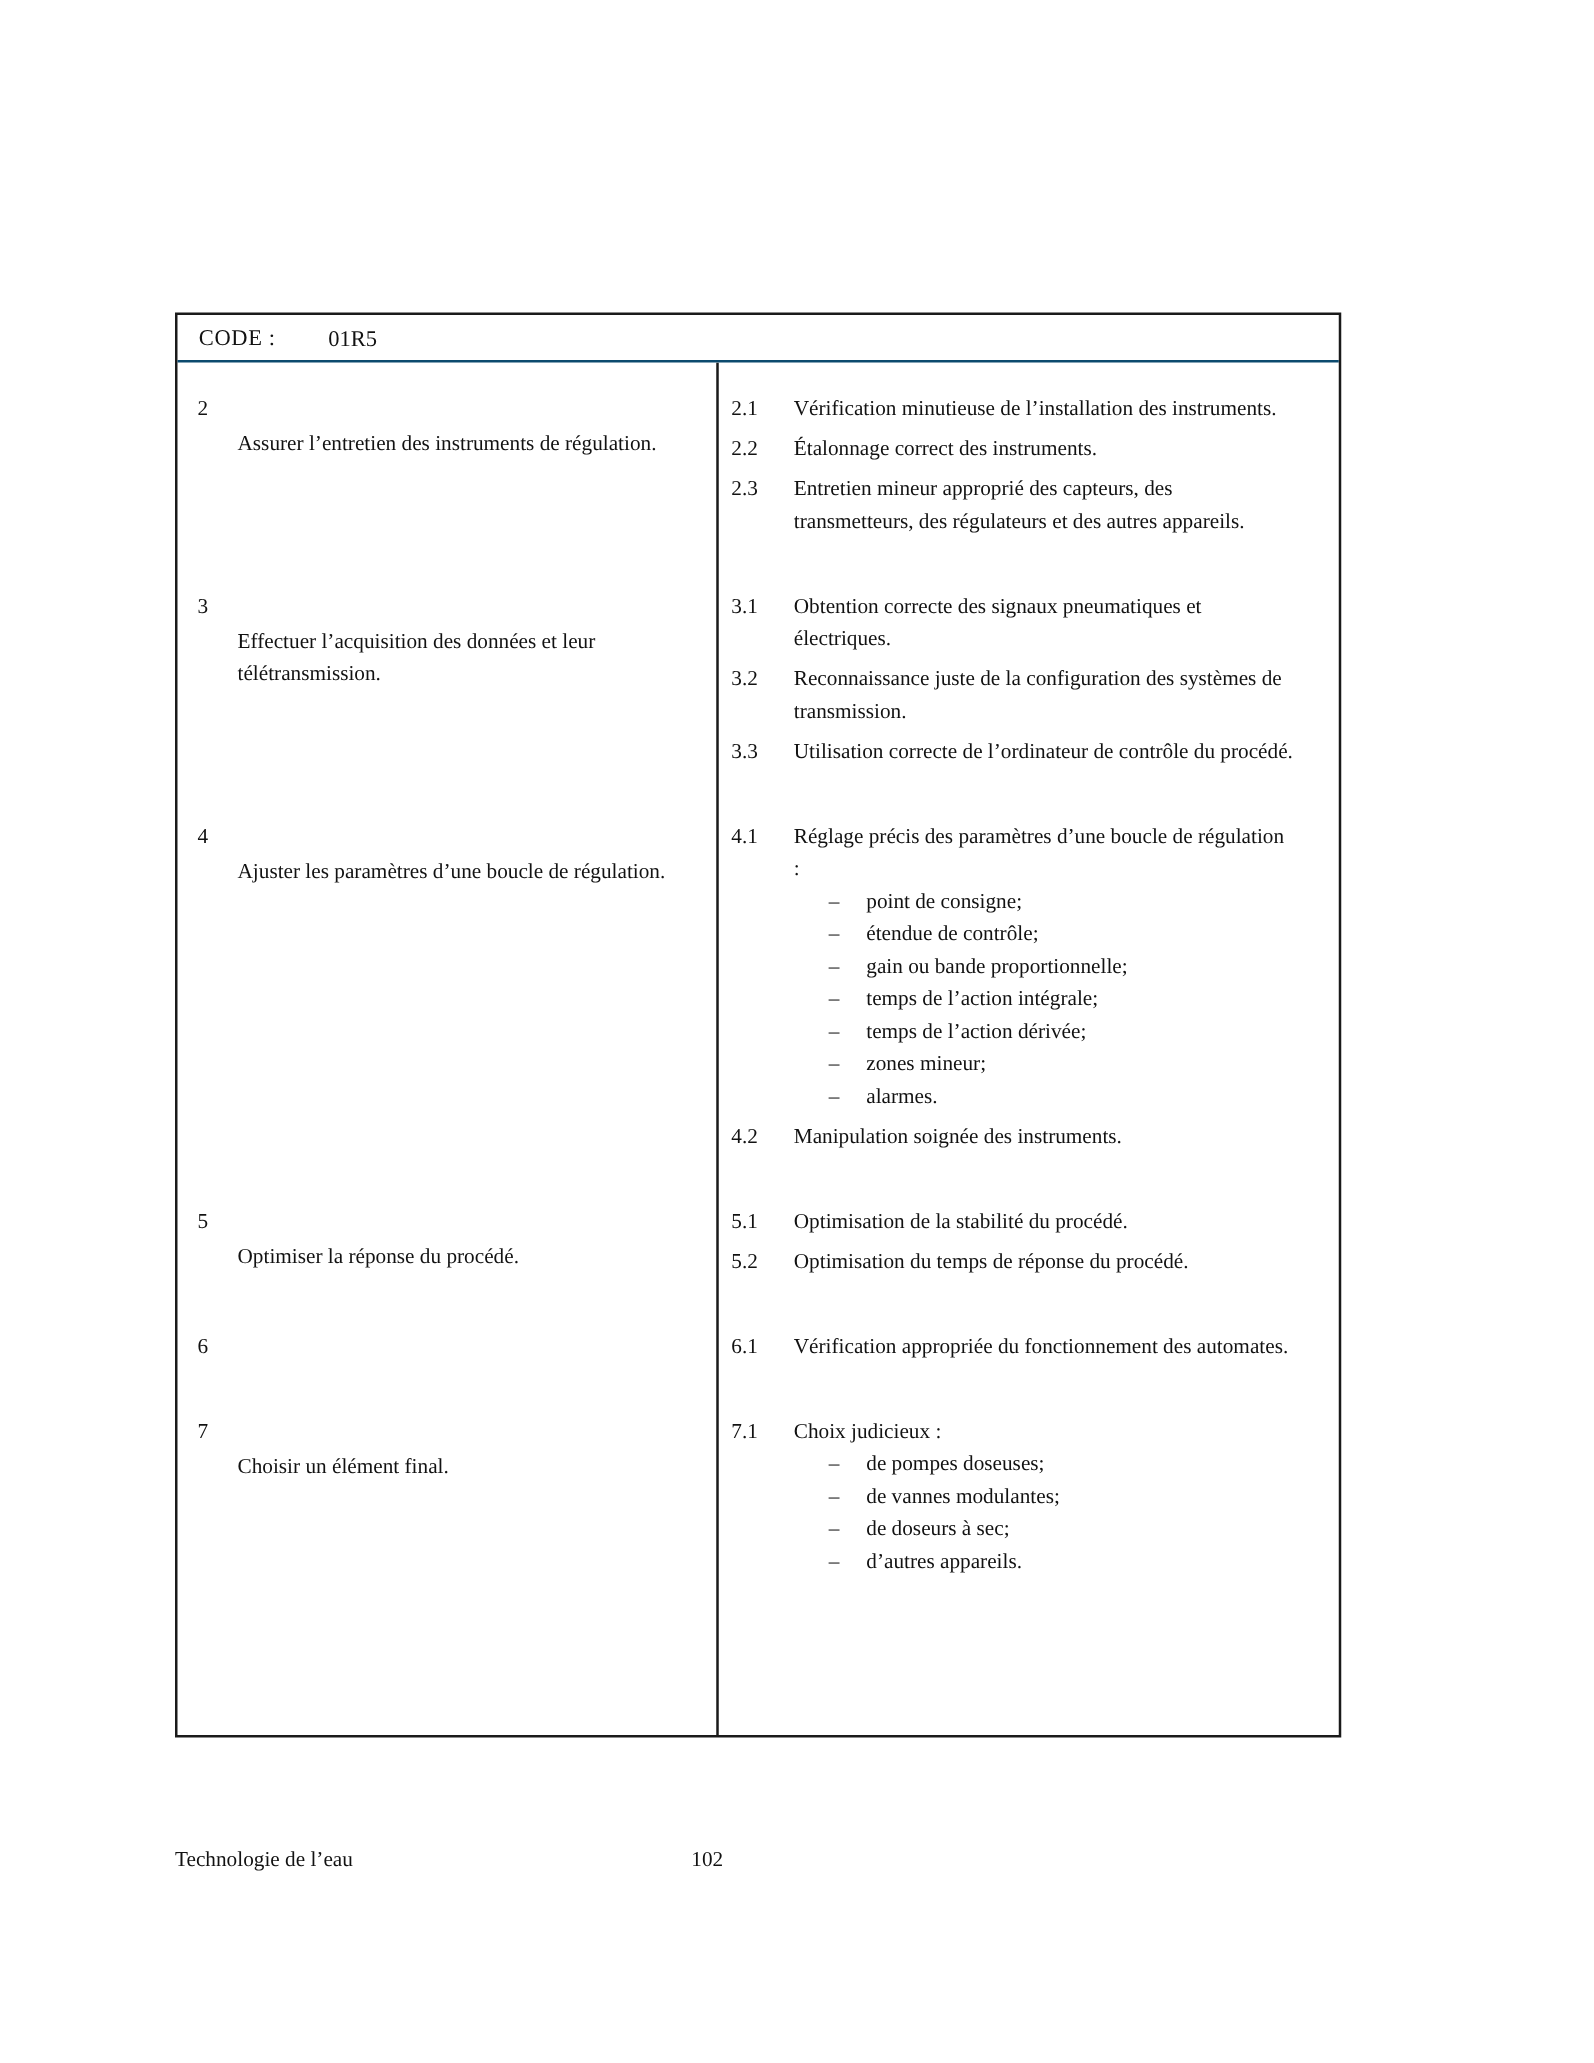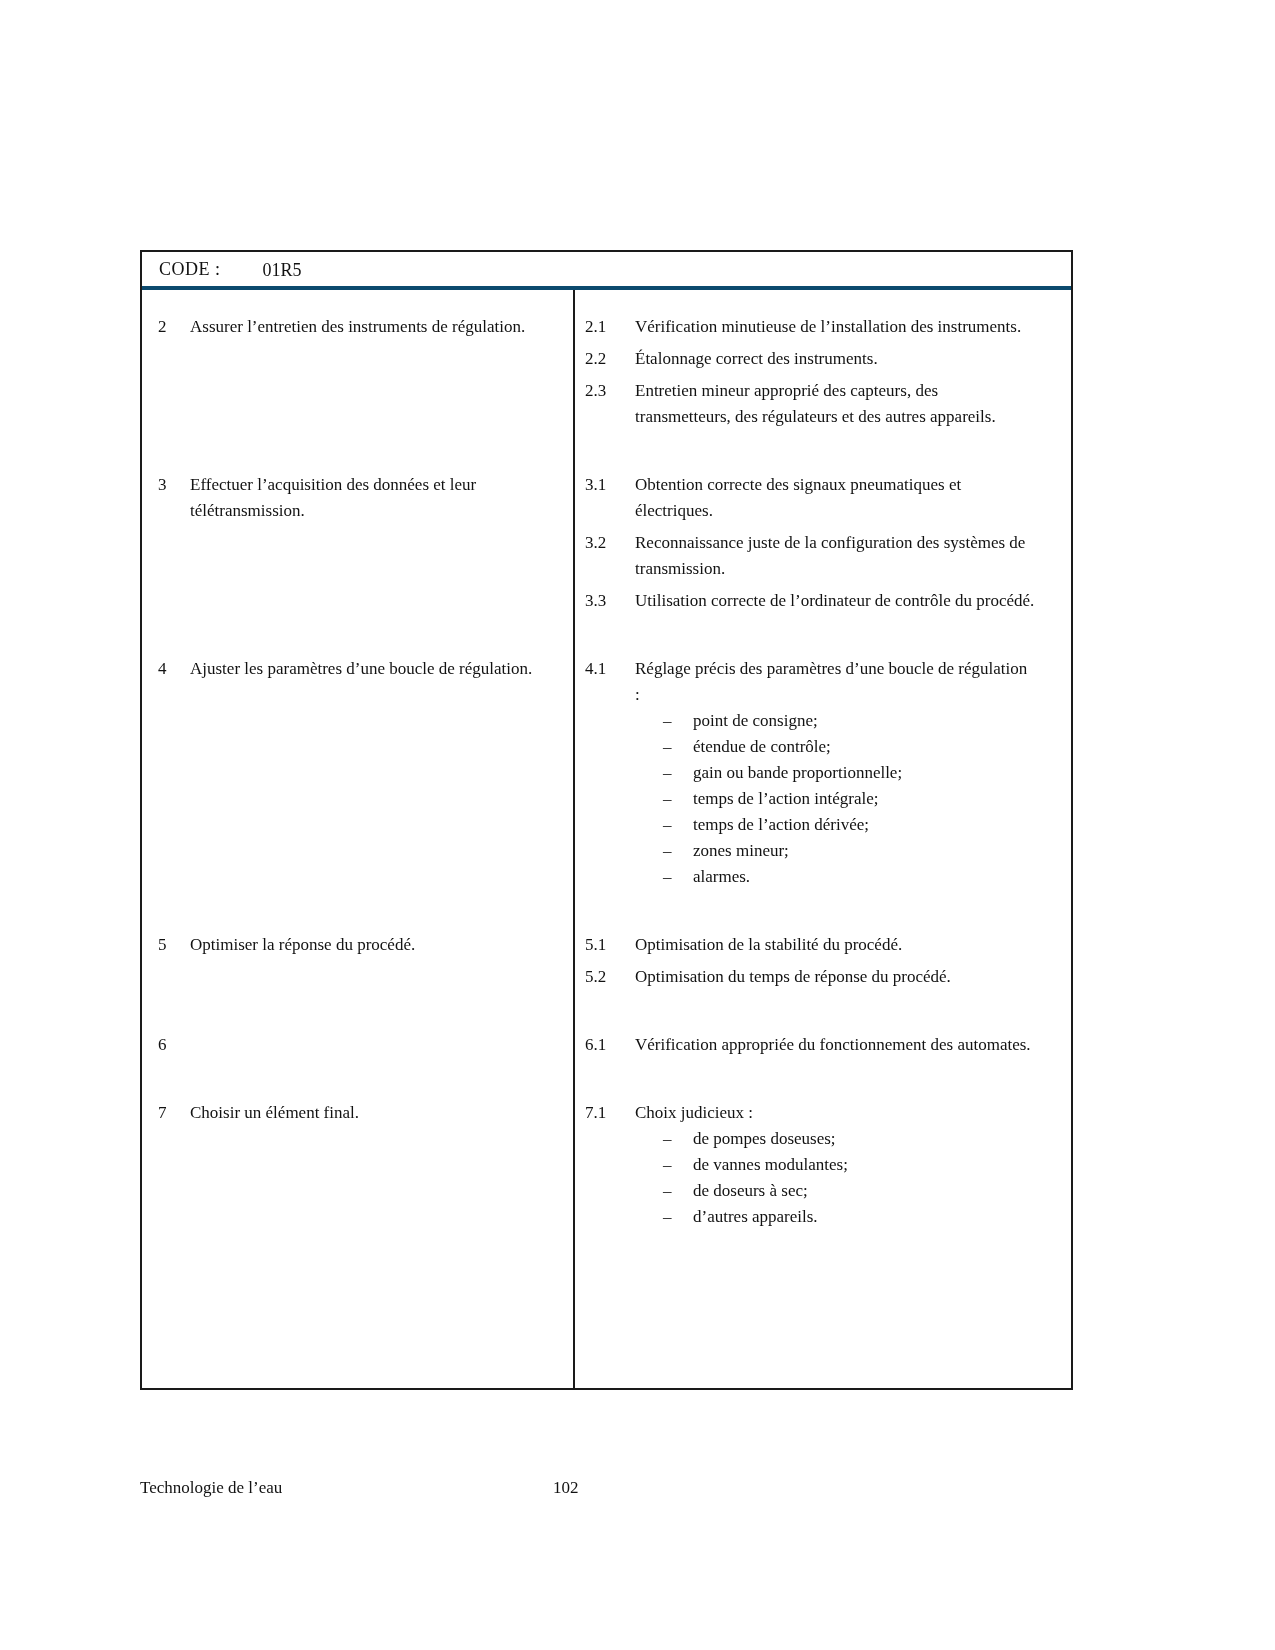--- a/index.html
+++ b/index.html
@@ -16,21 +16,21 @@
   .table {
     position: absolute;
     left: 140px;
     top: 250px;
     width: 933px;
     height: 1140px;
     border: 2px solid #1a1a1a;
   }
   .table-header {
     height: 38px;
-    border-bottom: 4px solid #0c4a6e;
+    border-bottom: 2px solid #0c4a6e;
     display: flex;
     align-items: center;
     padding-left: 17px;
     font-size: 18px;
   }
   .code-label { letter-spacing: 0.5px; }
   .code-value { margin-left: 42px; padding-top: 3px; }
 
   .table-body {
     position: relative;
@@ -50,21 +50,21 @@
   }
 
   .group { display: flex; margin-bottom: 36px; }
   .lcell {
     width: 433px;
     flex-shrink: 0;
     display: flex;
     padding: 0 40px 0 16px;
   }
   .lnum { width: 32px; flex-shrink: 0; }
-  .ltxt { flex: 1; }
+  .ltxt { flex: 1; margin-top: 28px; }
 
   .rcell { flex: 1; padding: 0 36px 0 10px; }
   .crit { display: flex; margin-bottom: 6px; }
   .cnum { width: 50px; flex-shrink: 0; }
   .ctxt { flex: 1; }
 
   .subitem { display: flex; padding-left: 28px; }
   .dash { width: 30px; flex-shrink: 0; }
 
   .footer {
@@ -166,20 +166,24 @@
               <div class="subitem">
                 <span class="dash">–</span>
                 <span>zones mineur;</span>
               </div>
               <div class="subitem">
                 <span class="dash">–</span>
                 <span>alarmes.</span>
               </div>
             </div>
           </div>
+          <div class="crit">
+            <span class="cnum">4.2</span>
+            <span class="ctxt">Manipulation soignée des instruments.</span>
+          </div>
         </div>
       </div>
 
       <div class="group">
         <div class="lcell">
           <span class="lnum">5</span>
           <span class="ltxt">Optimiser la réponse du procédé.</span>
         </div>
         <div class="rcell">
           <div class="crit">

